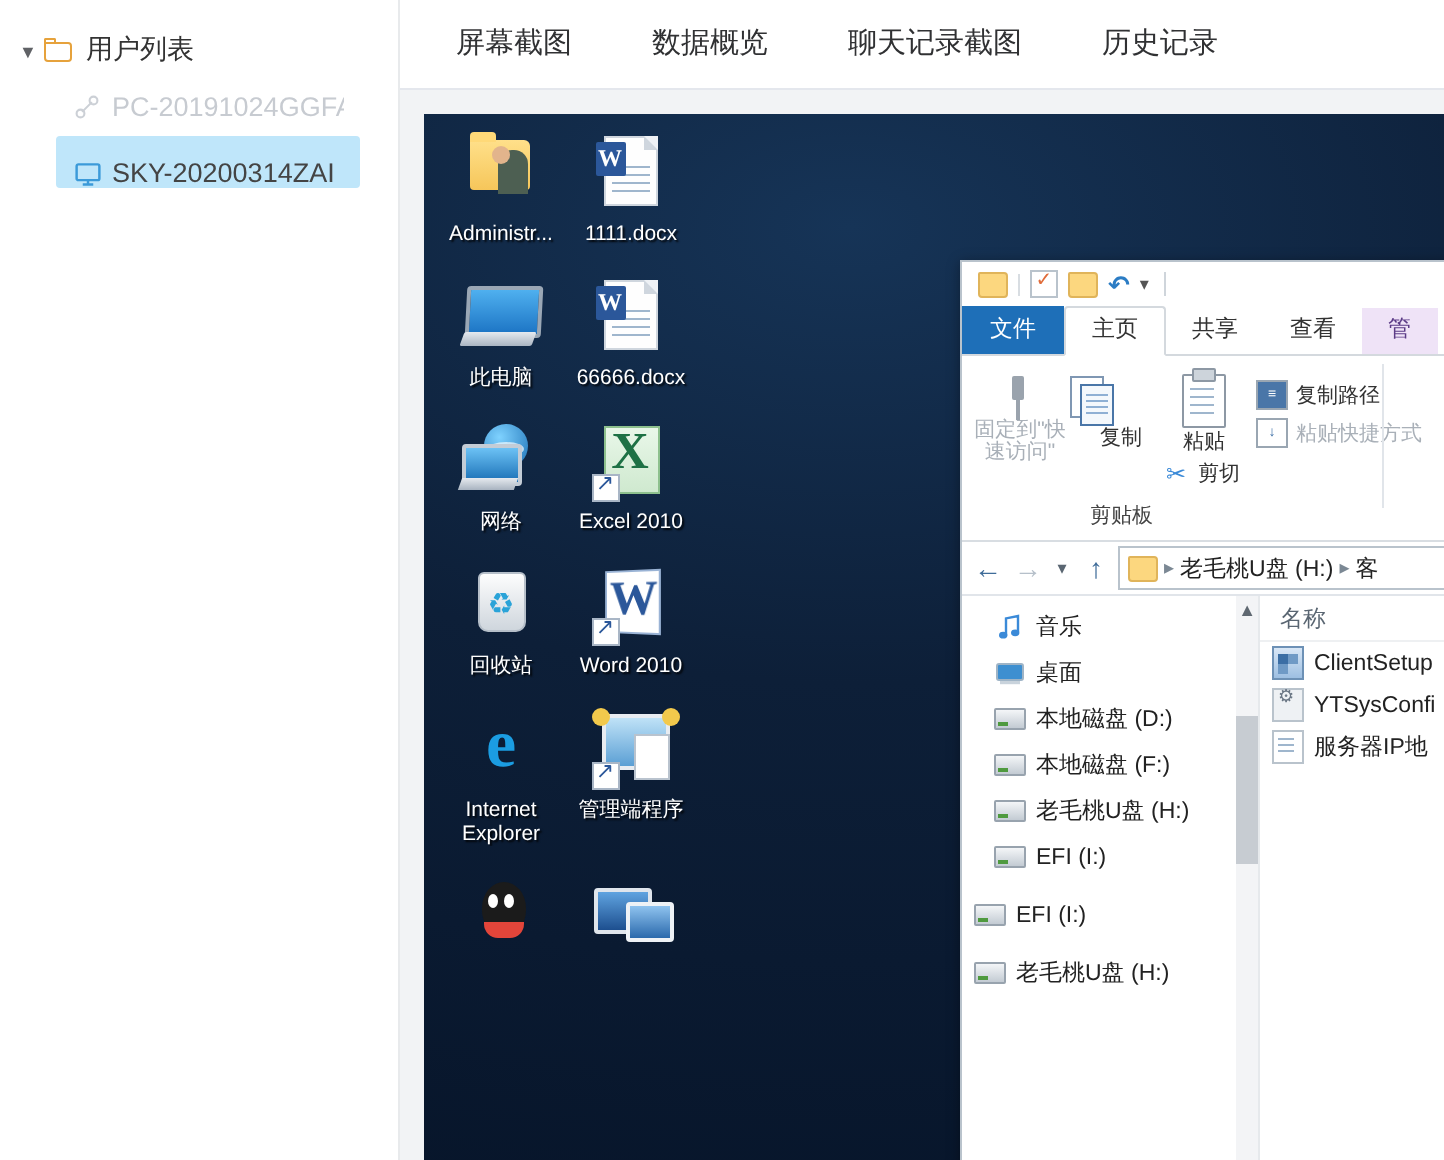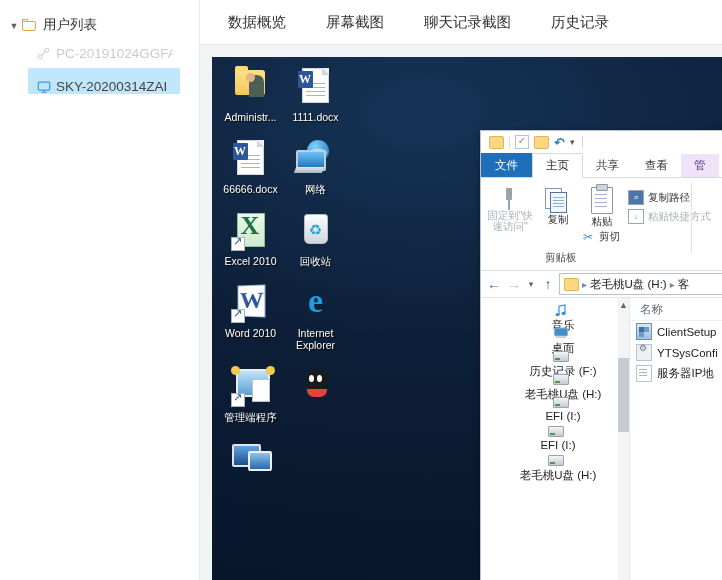--- a/index.html
+++ b/index.html
@@ -135,21 +135,21 @@
   .addrbar{height:26px;display:flex;align-items:center;padding:0 4px;gap:2px;background:#fff;}
   .nav-btn{width:18px;text-align:center;font-size:14px;color:#3f6c99;cursor:pointer;line-height:1;}
   .nav-btn.dim{color:#b6c0ca;}
   .nav-btn.small{font-size:9px;color:#5a6672;width:12px;}
   .addr{flex:1 1 auto;height:20px;border:1px solid #b9c3cc;background:#fff;display:flex;align-items:center;padding:0 4px;gap:3px;font-size:11.5px;color:#222;overflow:hidden;white-space:nowrap;}
   .addr-folder{width:13px;height:11px;background:#fcd77f;border:1px solid #e0b45a;border-radius:1px 2px 2px 2px;flex:0 0 13px;}
   .addr-sep{color:#7b8894;font-size:10px;}
 
   .exp-body{flex:1 1 auto;display:flex;min-height:0;border-top:1px solid #e1e5ea;}
   .navpane{width:148px;flex:0 0 148px;background:#fff;position:relative;overflow:hidden;padding-top:4px;}
-  .nav-item{height:23px;display:flex;align-items:center;font-size:11.5px;color:#222;padding-left:16px;white-space:nowrap;cursor:pointer;flex-direction:column;}
+  .nav-item{height:23px;display:flex;align-items:center;font-size:11.5px;color:#222;padding-left:16px;white-space:nowrap;cursor:pointer;}
   .nav-item.root{padding-left:6px;}
   .nav-ico{width:16px;flex:0 0 16px;margin-right:5px;display:flex;align-items:center;justify-content:center;}
   .drive{width:15px;height:9px;background:linear-gradient(#f4f6f8,#c3cbd3);border:1px solid #98a3ae;border-radius:1px;position:relative;}
   .drive:after{content:"";position:absolute;left:1px;bottom:1px;width:5px;height:2px;background:#4f9a3f;}
   .drive.sys{background:linear-gradient(#dfe9f5,#b9cadd);}
   .drive.sys:before{content:"";position:absolute;left:-1px;top:-4px;width:6px;height:4px;background:#6aa9e0;}
   .nav-scroll{position:absolute;right:0;top:0;width:11px;height:100%;background:#f3f4f6;}
   .nav-thumb{position:absolute;right:0;top:60px;width:11px;height:74px;background:#c7ccd2;}
   .nav-up{position:absolute;right:1px;top:2px;font-size:9px;color:#5f6871;}
 
@@ -197,22 +197,22 @@
         </span>
         <span class="child-label">SKY-20200314ZAI</span>
       </div>
 
     </div>
   </div>
 
   <div class="main">
 
     <div class="tabs">
+      <div class="tab">屏幕截图</div>
       <div class="tab">数据概览</div>
-      <div class="tab">屏幕截图</div>
       <div class="tab">聊天记录截图</div>
       <div class="tab">历史记录</div>
     </div>
 
     <div class="viewport">
       <div class="remote">
 
         <div class="desk-grid">
 
           <div class="desk-ico">
@@ -225,20 +225,27 @@
 
           <div class="desk-ico">
             <span class="desk-glyph">
               <span class="g-doc"></span>
                 <span class="g-doclines"></span>
                 <span class="g-wbadge">W</span>
             </span>
             <span class="desk-label">1111.docx</span>
           </div>
 
+          <div class="desk-ico">
+            <span class="desk-glyph">
+              <span class="g-pc"></span>
+                <span class="g-pcbase"></span>
+            </span>
+            <span class="desk-label">此电脑</span>
+          </div>
 
           <div class="desk-ico">
             <span class="desk-glyph">
               <span class="g-doc"></span>
                 <span class="g-doclines"></span>
                 <span class="g-wbadge">W</span>
             </span>
             <span class="desk-label">66666.docx</span>
           </div>
 
@@ -332,21 +339,21 @@
             <div class="grp-clip">
 
               <div class="clip-big dim" style="left:2px;top:4px;">
                 <span class="pin"></span>
                 <span class="lbl" style="margin-top:24px;">
                   <span>固定到"快</span><br>
                   <span>速访问"</span>
                 </span>
               </div>
 
-              <div class="clip-big" style="left:50px;top:4px;">
+              <div class="clip-big" style="left:40px;top:4px;align-items:flex-end;">
                 <span class="copy-g"></span>
                 <span class="lbl" style="margin-top:28px;">复制</span>
               </div>
 
               <div class="clip-big" style="left:94px;top:4px;">
                 <span class="paste-g"></span>
                 <span class="lbl" style="margin-top:30px;">粘贴</span>
               </div>
 
               <div class="clip-small" style="left:143px;top:8px;">
@@ -402,21 +409,27 @@
                       <rect x="0.5" y="1" width="13" height="8" rx="1" fill="#3e8fd0" stroke="#9fb4c6"></rect>
                       <rect x="2" y="9.5" width="10" height="1.6" fill="#c9d3dc"></rect>
                     </svg>
                 </span>
                 <span>桌面</span>
               </div>
               <div class="nav-item">
                 <span class="nav-ico">
                     <span class="drive"></span>
                   </span>
-                <span>历史记录 (F:)</span>
+                <span>本地磁盘 (D:)</span>
+              </div>
+              <div class="nav-item">
+                <span class="nav-ico">
+                    <span class="drive"></span>
+                  </span>
+                <span>本地磁盘 (F:)</span>
               </div>
               <div class="nav-item">
                 <span class="nav-ico">
                     <span class="drive"></span>
                   </span>
                 <span>老毛桃U盘 (H:)</span>
               </div>
               <div class="nav-item">
                 <span class="nav-ico">
                     <span class="drive"></span>

